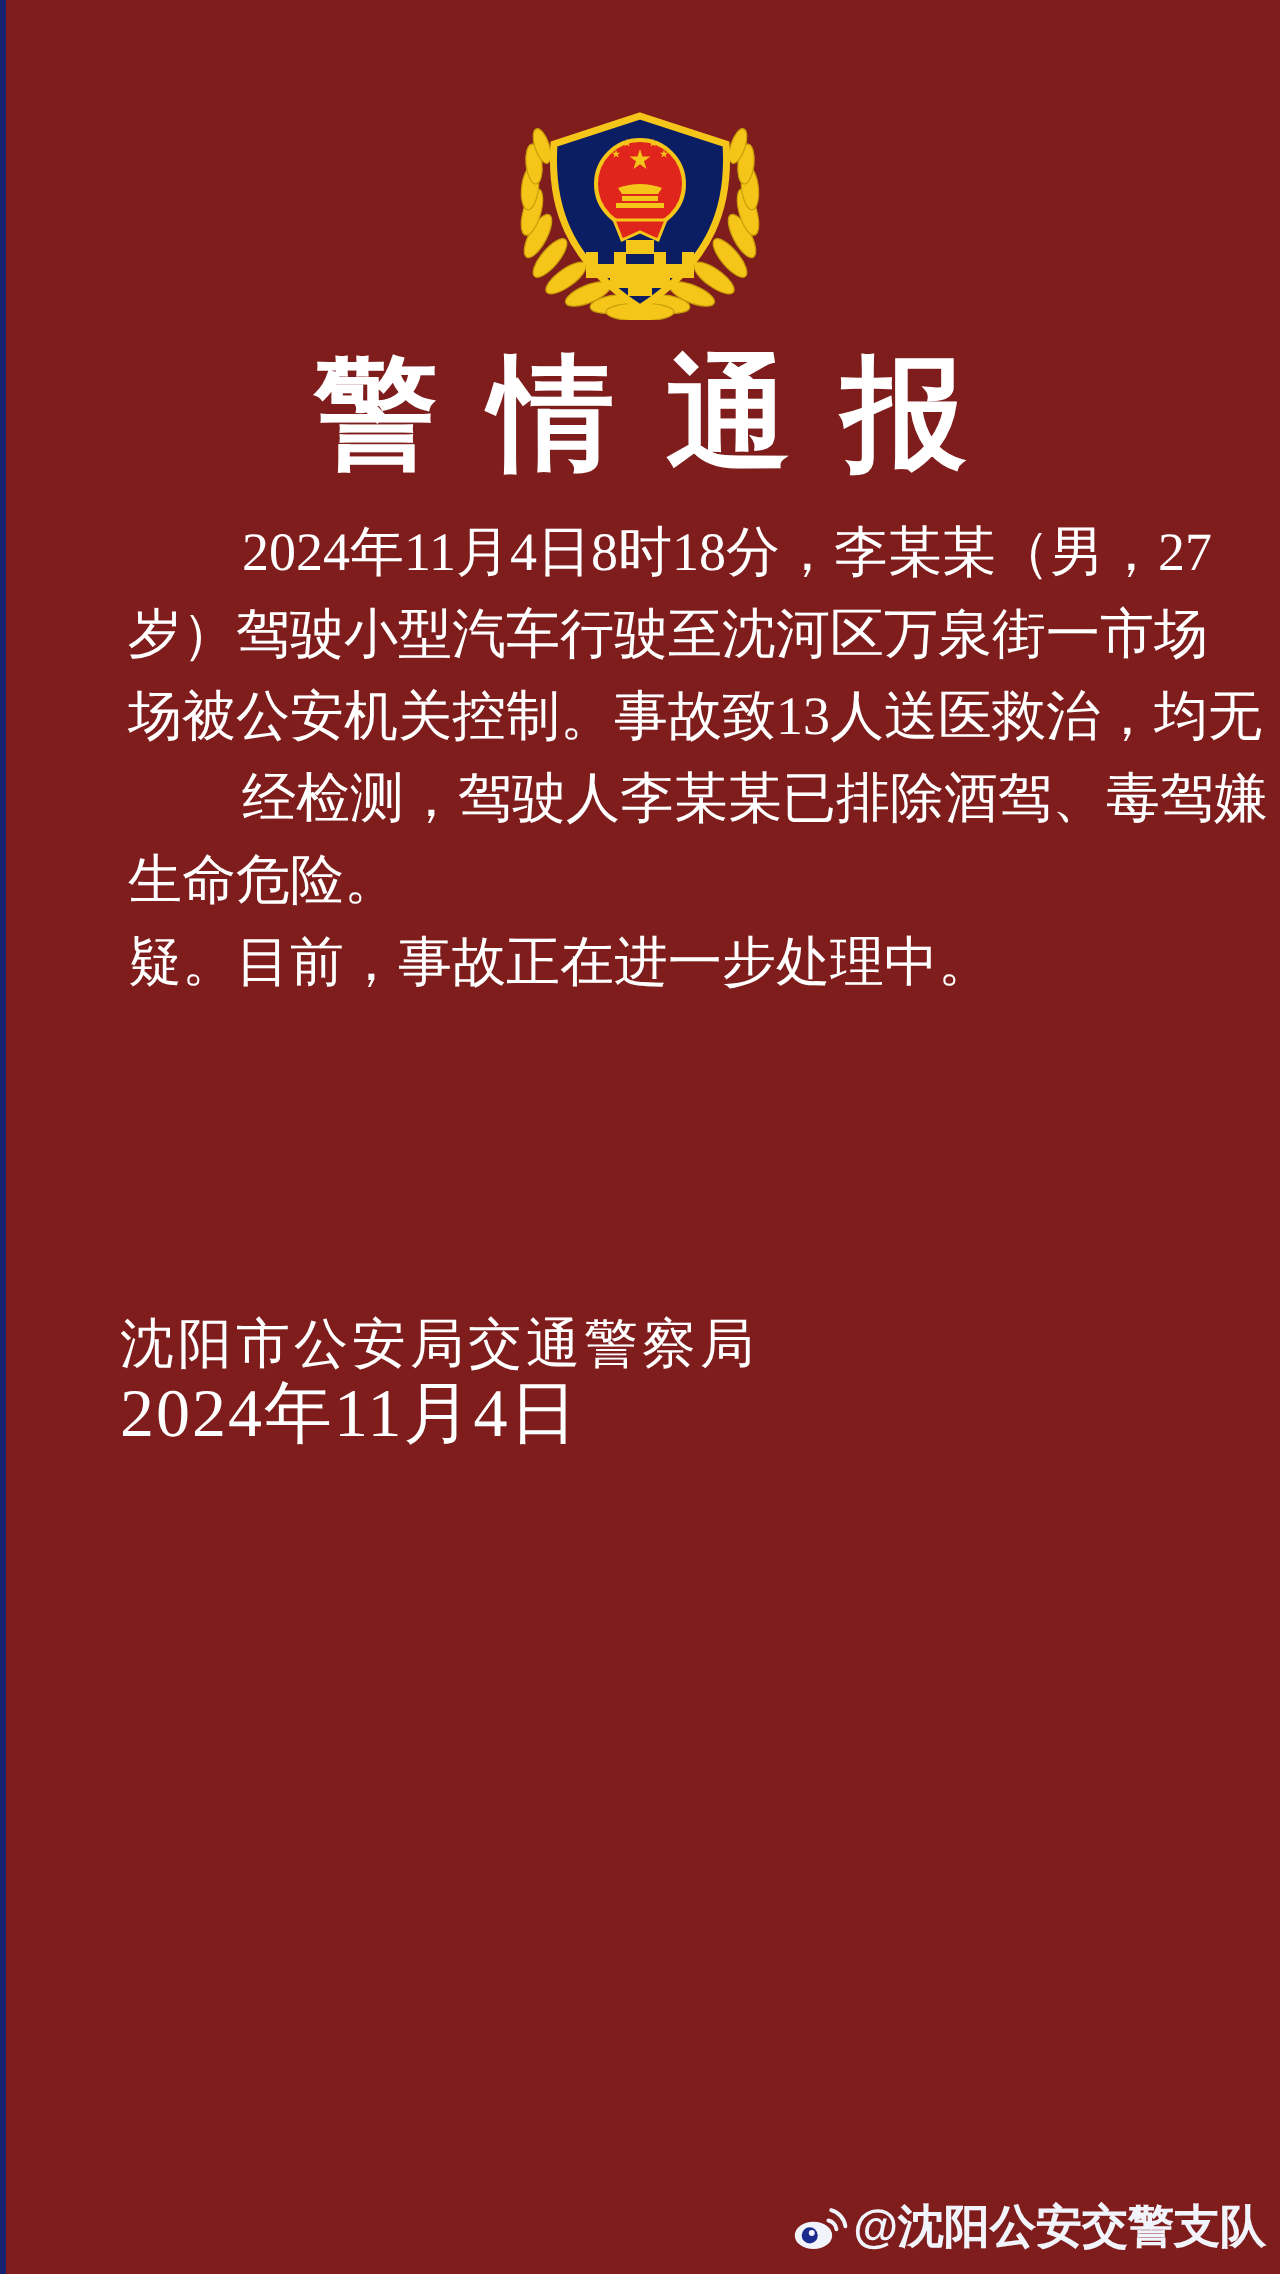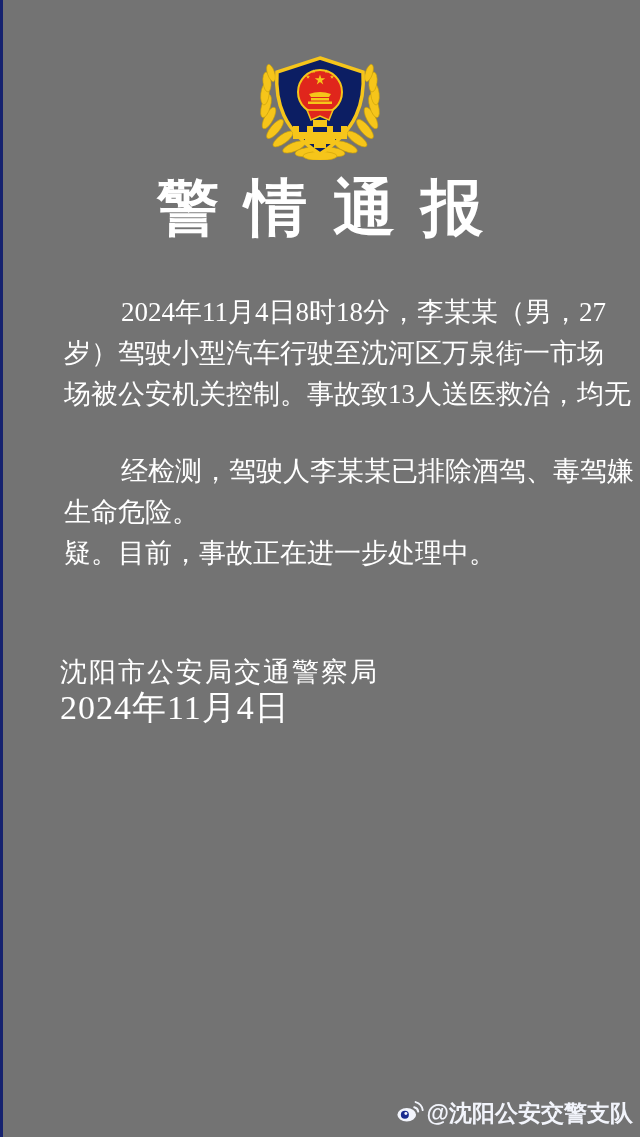--- a/index.html
+++ b/index.html
@@ -1,21 +1,21 @@
 <!DOCTYPE html>
 <html><head>
 <meta charset="utf-8">
 <style>
   html, body { margin: 0; padding: 0; background: #0e1650; }
   .page {
     position: relative;
     width: 640px;
     height: 1137px;
     margin: 0 auto;
-    background: #737373;
+    background: #7f1d1d;
     overflow: hidden;
     font-family: "Liberation Serif", "DejaVu Serif", serif;
     color: #ffffff;
   }
   .edge-strip {
     position: absolute;
     left: 0; top: 0; bottom: 0;
     width: 3px;
     background: #16226f;
   }
@@ -46,21 +46,21 @@
     left: 64px;
     width: 512px;
     font-size: 27px;
     line-height: 41px;
   }
   .line {
     text-align: justify;
     text-align-last: justify;
     white-space: nowrap;
   }
-  .line.indent { padding-left: 57px; margin-top: 36px; }
+  .line.indent { padding-left: 57px; }
   .line.short {
     text-align: left;
     text-align-last: left;
   }
   .signature {
     position: absolute;
     top: 652px;
     left: 60px;
     right: 0;
     text-align: left;
@@ -75,20 +75,21 @@
     right: 0;
     font-size: 34px;
     line-height: 32px;
     letter-spacing: 1px;
   }
   .watermark {
     position: absolute;
     right: 7px;
     bottom: 8px;
     display: flex;
+    align-items: center;
     gap: 3px;
     font-family: "Liberation Sans", "DejaVu Sans", sans-serif;
     font-size: 23px;
     font-weight: 600;
     color: #f2f4fb;
   }
   .watermark svg { display: block; width: 28px; height: 25px; }
 </style>
 </head>
 <body>

